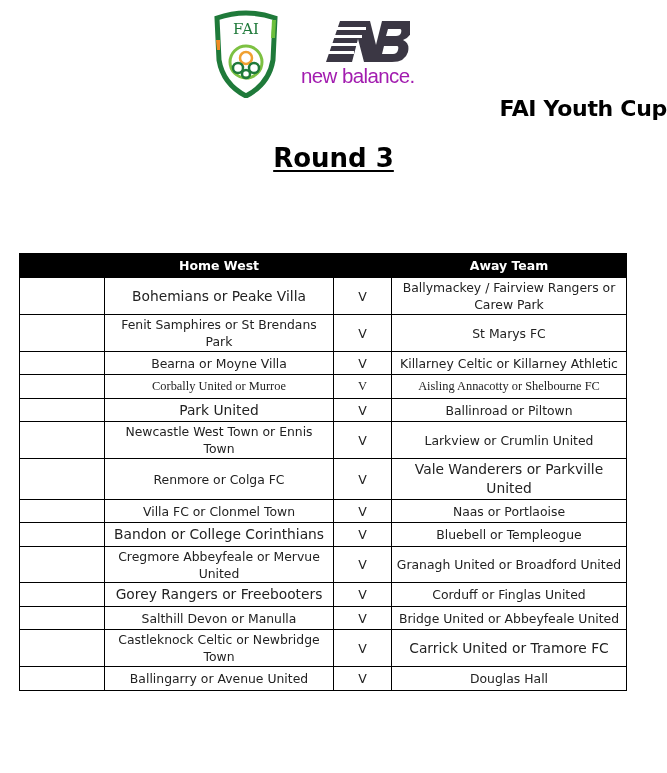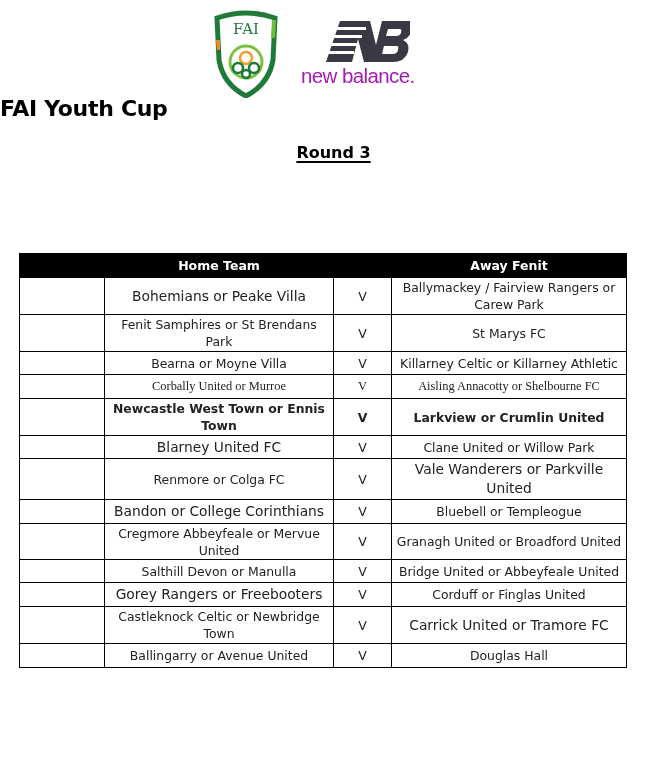--- a/index.html
+++ b/index.html
@@ -4,24 +4,24 @@
   <style>
     html, body { margin: 0; padding: 0; background: #ffffff; }
     body { width: 667px; height: 773px; position: relative; overflow: hidden;
            font-family: "Liberation Sans", "DejaVu Sans", sans-serif; color: #000; }
     .logos { position: absolute; left: 0; top: 0; width: 667px; height: 100px; }
     .fai-crest { position: absolute; left: 213px; top: 8px; width: 66px; height: 90px; }
     .nb-mark { position: absolute; left: 326px; top: 19px; width: 84px; height: 45px; }
     .nb-word { position: absolute; left: 301px; top: 64px; width: 124px; height: 24px;
                font-size: 20.5px; color: #a21caf; letter-spacing: -0.6px; white-space: nowrap;
                font-family: "Liberation Sans", sans-serif; }
-    .title { position: absolute; left: 0; width: 667px; text-align: left; top: 96px;
+    .title { position: absolute; left: 0; width: 667px; text-align: right; top: 96px;
              font-size: 22px; font-weight: bold; font-family: "DejaVu Sans", sans-serif; letter-spacing: -0.3px; }
     .subtitle { position: absolute; left: 0; width: 667px; text-align: center; top: 143px;
-             font-size: 16px; font-weight: bold; font-family: "DejaVu Sans", sans-serif; }
+             font-size: 26px; font-weight: bold; font-family: "DejaVu Sans", sans-serif; }
     .subtitle span { text-decoration: underline; text-underline-offset: 3px; text-decoration-thickness: 2px; }
 
     table.fixtures { position: absolute; left: 19px; top: 253px; width: 607px; border-collapse: collapse;
                      table-layout: fixed; font-family: "DejaVu Sans", sans-serif; }
     table.fixtures th { background: #000; color: #fff; font-weight: bold; font-size: 12.5px; height: 23px;
                         padding: 0; border: 1px solid #000; text-align: center; }
     table.fixtures td { border: 1.4px solid #000; text-align: center; vertical-align: middle;
                         padding: 0 4px; line-height: 17px; font-size: 12.4px; color: #222; }
     table.fixtures td.blank { padding: 0; }
     table.fixtures td.v { font-size: 12.5px; }
@@ -64,23 +64,23 @@
 <table class="fixtures">
   <colgroup>
     <col style="width:85px">
     <col style="width:229px">
     <col style="width:58px">
     <col style="width:235px">
   </colgroup>
   <thead>
     <tr>
       <th></th>
-      <th>Home Team</th>
+      <th>Home West</th>
       <th></th>
-      <th>Away Fenit</th>
+      <th>Away Team</th>
     </tr>
   </thead>
   <tbody id="fixture-body">
       <tr style="height: 37px;">
         <td class="blank"></td>
         <td class="lg">Bohemians or Peake Villa</td>
         <td class="v">V</td>
         <td>Ballymackey / Fairview Rangers or Carew Park</td>
       </tr>
       <tr style="height: 37px;">
@@ -94,61 +94,67 @@
         <td>Bearna or Moyne Villa</td>
         <td class="v">V</td>
         <td>Killarney Celtic or Killarney Athletic</td>
       </tr>
       <tr style="height: 24px; font-family: Liberation Serif, serif;">
         <td class="blank"></td>
         <td>Corbally United or Murroe</td>
         <td class="v">V</td>
         <td>Aisling Annacotty or Shelbourne FC</td>
       </tr>
-      <tr style="height: 37px; font-weight: bold;">
+      <tr style="height: 23px;">
+        <td class="blank"></td>
+        <td class="lg">Park United</td>
+        <td class="v">V</td>
+        <td>Ballinroad or Piltown</td>
+      </tr>
+      <tr style="height: 37px;">
         <td class="blank"></td>
         <td>Newcastle West Town or Ennis Town</td>
         <td class="v">V</td>
         <td>Larkview or Crumlin United</td>
-      </tr>
-      <tr style="height: 23px;">
-        <td class="blank"></td>
-        <td class="lg">Blarney United FC</td>
-        <td class="v">V</td>
-        <td>Clane United or Willow Park</td>
       </tr>
       <tr style="height: 41px;">
         <td class="blank"></td>
         <td>Renmore or Colga FC</td>
         <td class="v">V</td>
         <td class="lg">Vale Wanderers or Parkville United</td>
+      </tr>
+      <tr style="height: 23px;">
+        <td class="blank"></td>
+        <td>Villa FC or Clonmel Town</td>
+        <td class="v">V</td>
+        <td>Naas or Portlaoise</td>
       </tr>
       <tr style="height: 24px;">
         <td class="blank"></td>
         <td class="lg">Bandon or College Corinthians</td>
         <td class="v">V</td>
         <td>Bluebell or Templeogue</td>
       </tr>
       <tr style="height: 36px;">
         <td class="blank"></td>
         <td>Cregmore Abbeyfeale or Mervue United</td>
         <td class="v">V</td>
         <td>Granagh United or Broadford United</td>
       </tr>
+      <tr style="height: 24px;">
+        <td class="blank"></td>
+        <td class="lg">Gorey Rangers or Freebooters</td>
+        <td class="v">V</td>
+        <td>Corduff or Finglas United</td>
+      </tr>
       <tr style="height: 23px;">
         <td class="blank"></td>
         <td>Salthill Devon or Manulla</td>
         <td class="v">V</td>
         <td>Bridge United or Abbeyfeale United</td>
-      </tr>
-      <tr style="height: 24px;">
-        <td class="blank"></td>
-        <td class="lg">Gorey Rangers or Freebooters</td>
-        <td class="v">V</td>
-        <td>Corduff or Finglas United</td>
       </tr>
       <tr style="height: 37px;">
         <td class="blank"></td>
         <td>Castleknock Celtic or Newbridge Town</td>
         <td class="v">V</td>
         <td class="lg">Carrick United or Tramore FC</td>
       </tr>
       <tr style="height: 24px; margin-top: 23px;">
         <td class="blank"></td>
         <td>Ballingarry or Avenue United</td>

